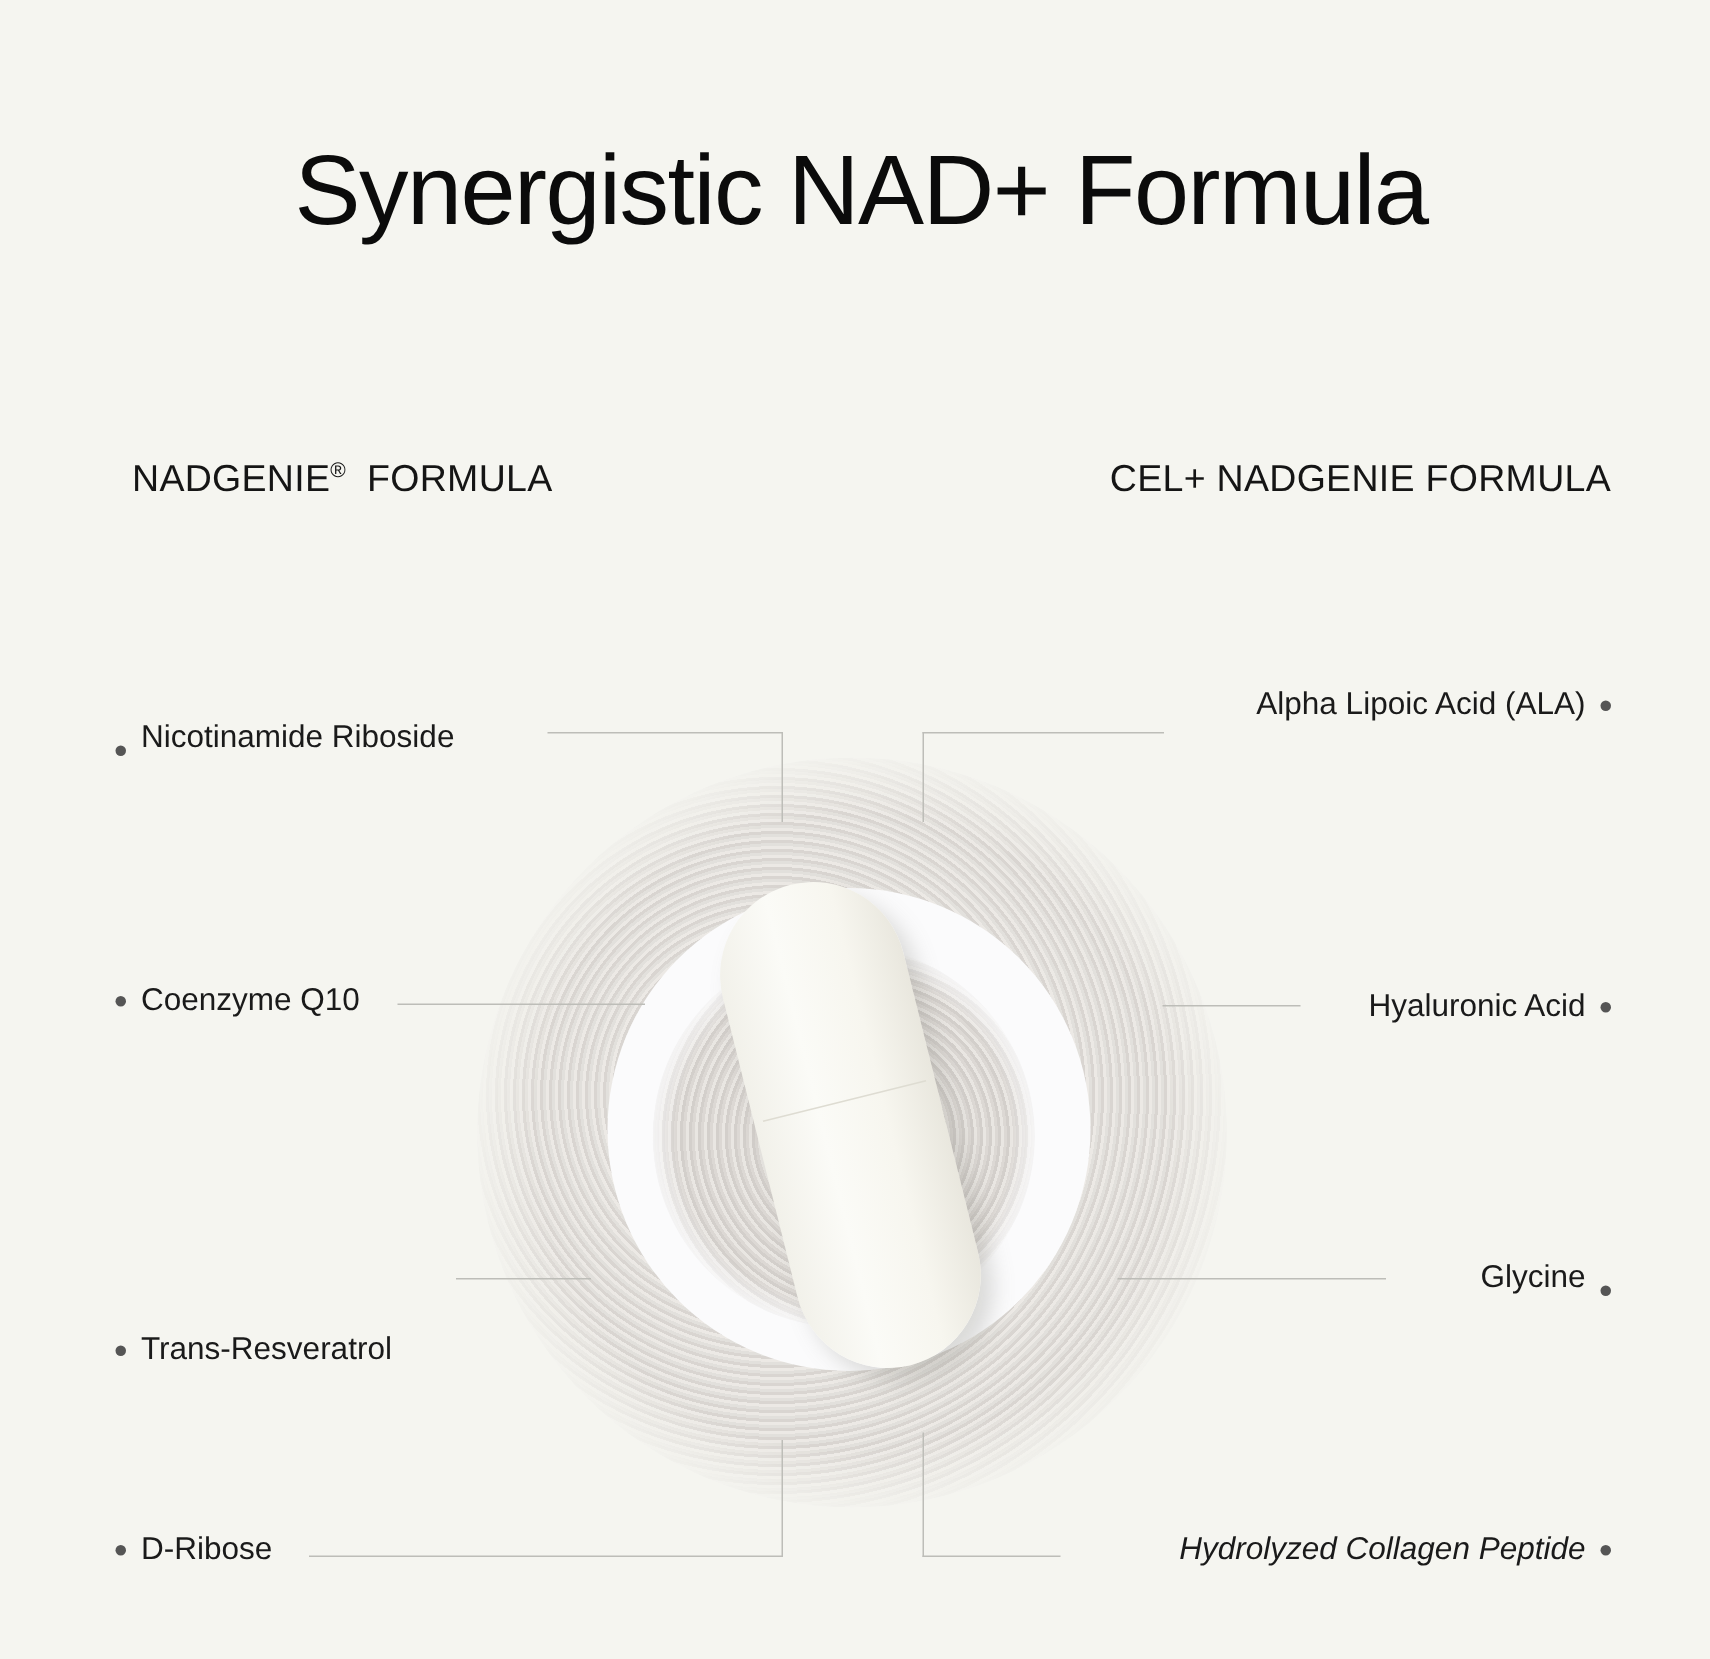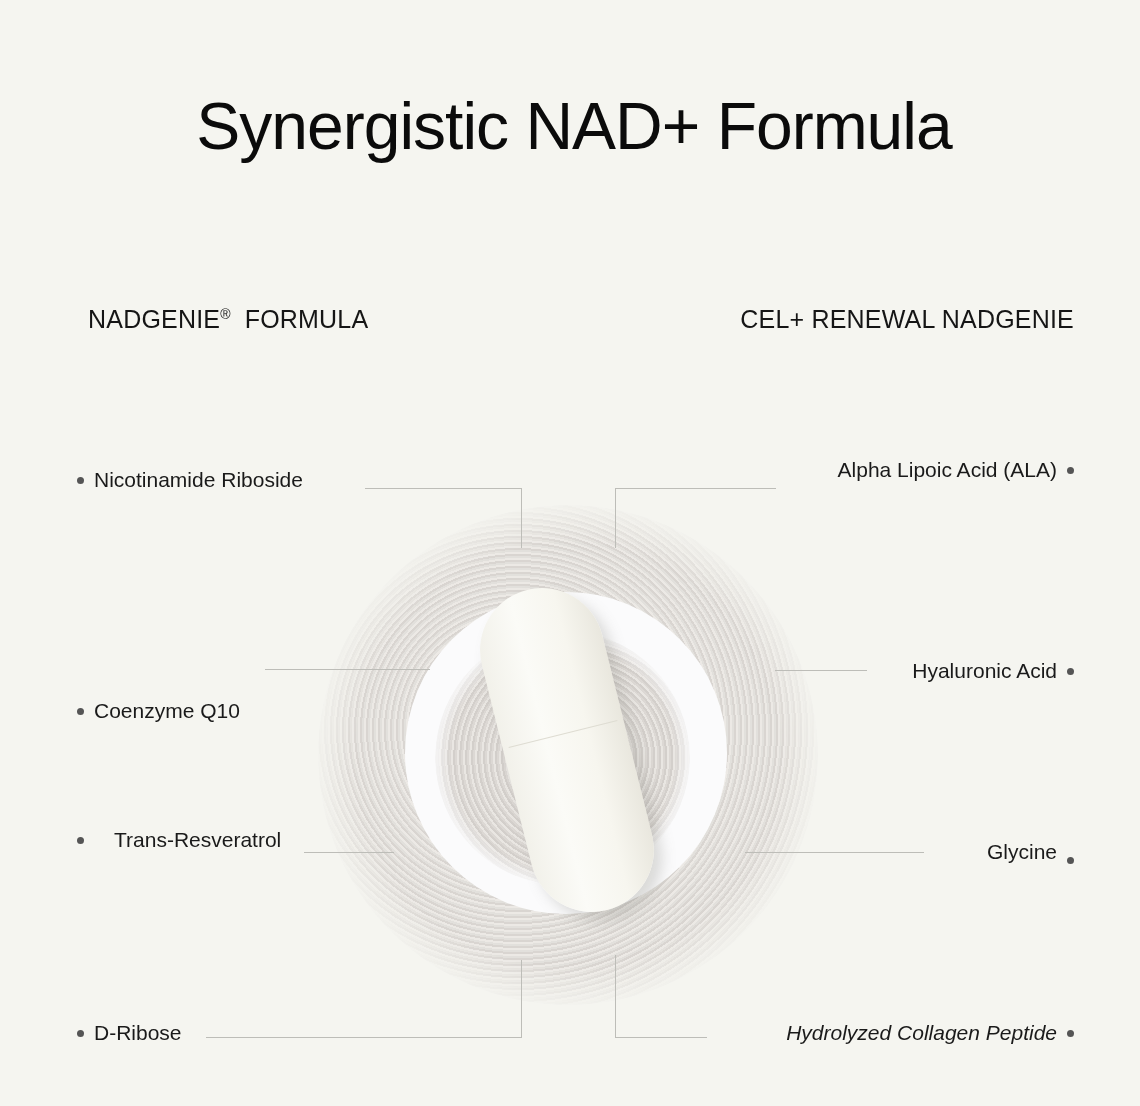--- a/index.html
+++ b/index.html
@@ -68,21 +68,21 @@
     .capsule .seam {
       position: absolute; left: 6px; right: 6px; top: 148px; height: 1px; background: #dedcd2;
     }
   </style>
 </head>
 <body>
 
 <div class="title">Synergistic NAD+ Formula</div>
 
 <div class="col-head left"><span>NADGENIE</span><sup>®</sup><span>FORMULA</span></div>
-<div class="col-head right">CEL+ RENEWAL NADGENIE</div>
+<div class="col-head right">CEL+ NADGENIE FORMULA</div>
 
 <div>
   <div class="powder"></div>
   <div class="ring"></div>
   <div class="inner-powder"></div>
   <div class="capsule">
       <div class="seam"></div>
     </div>
 </div>
 
@@ -93,29 +93,29 @@
 <div class="line" style="left:206px;top:1037px;width:316px;height:1px;"></div>
 <div class="line" style="left:521px;top:960px;width:1px;height:78px;"></div>
 
 <div class="line" style="left:615px;top:488px;width:161px;height:1px;"></div>
 <div class="line" style="left:615px;top:488px;width:1px;height:60px;"></div>
 <div class="line" style="left:775px;top:670px;width:92px;height:1px;"></div>
 <div class="line" style="left:745px;top:852px;width:179px;height:1px;"></div>
 <div class="line" style="left:615px;top:1037px;width:92px;height:1px;"></div>
 <div class="line" style="left:615px;top:955px;width:1px;height:83px;"></div>
 
-<div class="ing l" style="top:468px;">
+<div class="ing l" style="top:480px;align-items:flex-end;">
     <span class="dot"></span>
     <span>Nicotinamide Riboside</span>
   </div>
-<div class="ing l" style="top:655px;margin-top:44px;">
+<div class="ing l" style="top:655px;">
     <span class="dot"></span>
     <span>Coenzyme Q10</span>
   </div>
-<div class="ing l" style="top:828px;gap:20px;">
+<div class="ing l" style="top:888px;">
     <span class="dot"></span>
     <span>Trans-Resveratrol</span>
   </div>
 <div class="ing l" style="top:1021px;">
     <span class="dot"></span>
     <span>D-Ribose</span>
   </div>
 
 <div class="ing r" style="top:458px;justify-content:flex-end;">
     <span>Alpha Lipoic Acid (ALA)</span>

